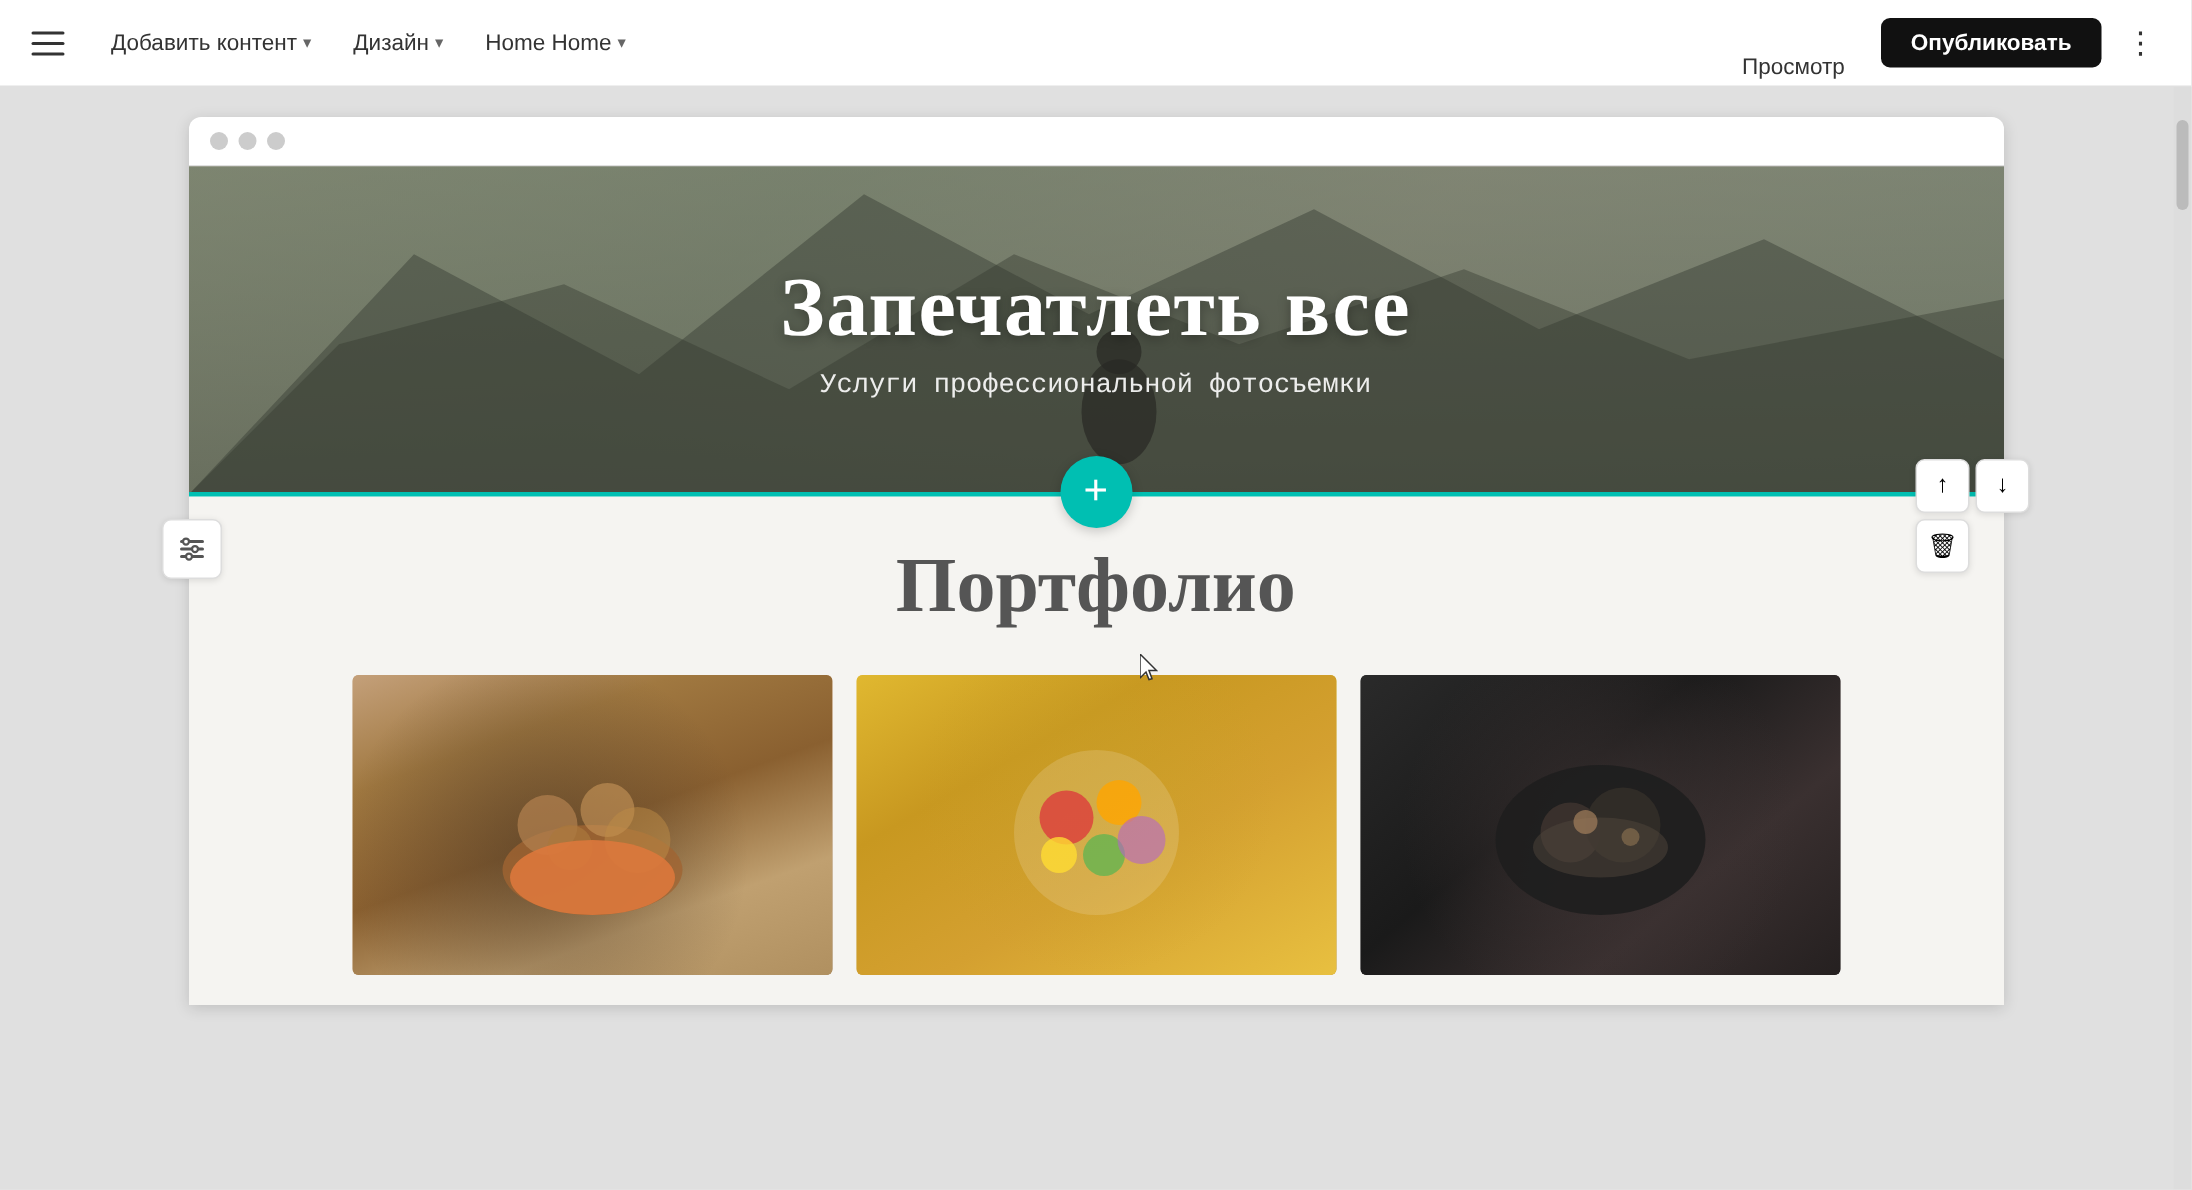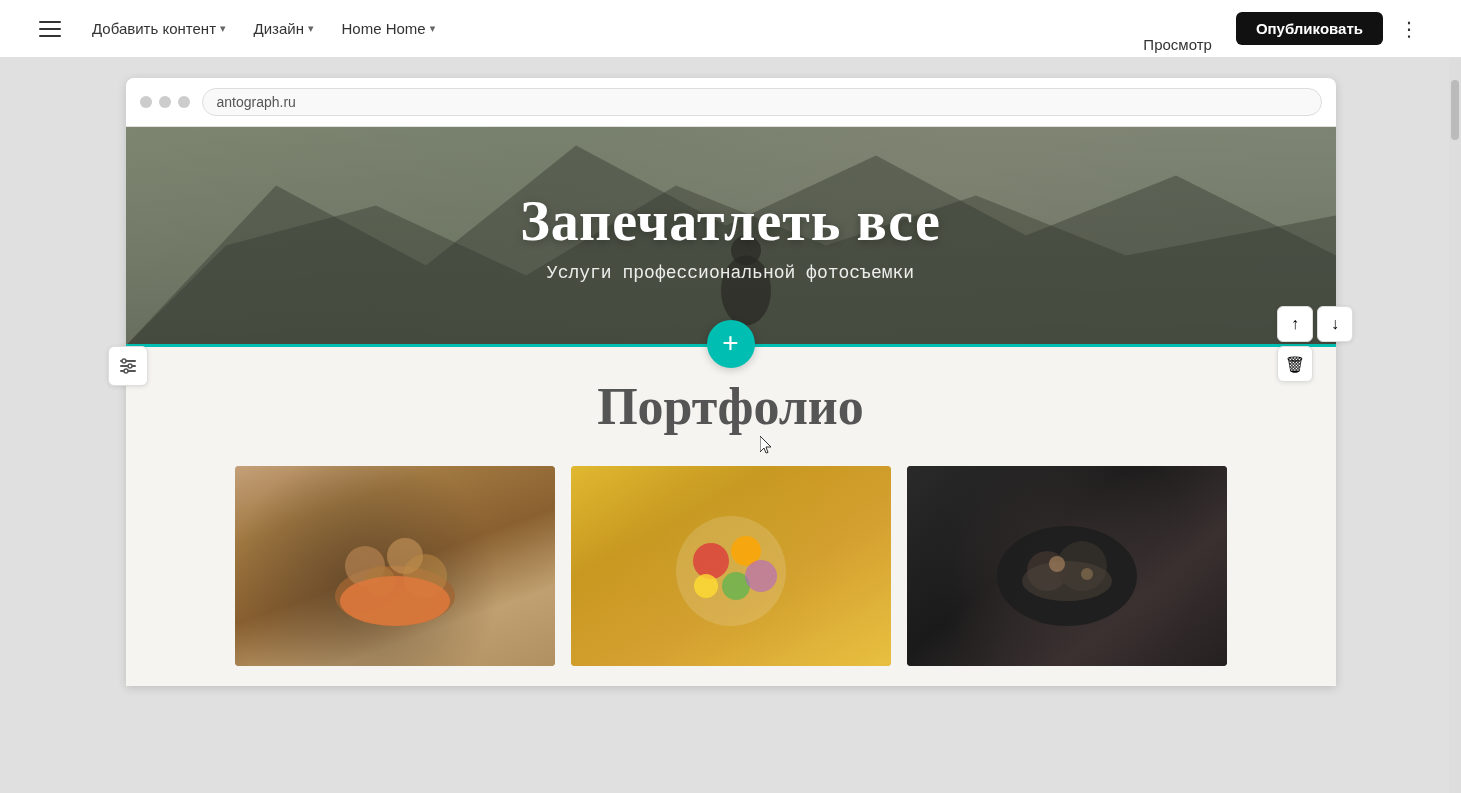--- a/index.html
+++ b/index.html
@@ -11,21 +11,21 @@
       height: 793px;
       overflow: hidden;
     }
 
     
     .topbar {
       display: flex;
       align-items: center;
       background: #fff;
       height: 58px;
-      padding: 0 34px;
+      padding: 0 16px;
       border-bottom: 1px solid #e0e0e0;
       gap: 8px;
     }
 
     .topbar-hamburger {
       width: 32px;
       height: 32px;
       display: flex;
       flex-direction: column;
       justify-content: center;
@@ -399,21 +399,20 @@
 
 <div class="canvas-area">
 
   <div class="browser-mockup">
     <div class="browser-bar">
       <div class="browser-dots">
         <div class="browser-dot"></div>
         <div class="browser-dot"></div>
         <div class="browser-dot"></div>
       </div>
-      <input class="browser-url" type="text" value="antograph.ru" style="">
     </div>
 
     <div class="hero-section">
       <div class="hero-bg">
         <svg width="100%" height="100%" viewBox="0 0 1210 220" preserveAspectRatio="xMidYMid slice">
           <defs>
             <linearGradient id="skyGrad" x1="0" y1="0" x2="0" y2="1">
               <stop offset="0%" stop-color="#8a9580" stop-opacity="0.6"></stop>
               <stop offset="100%" stop-color="#6a7060" stop-opacity="0.8"></stop>
             </linearGradient>

